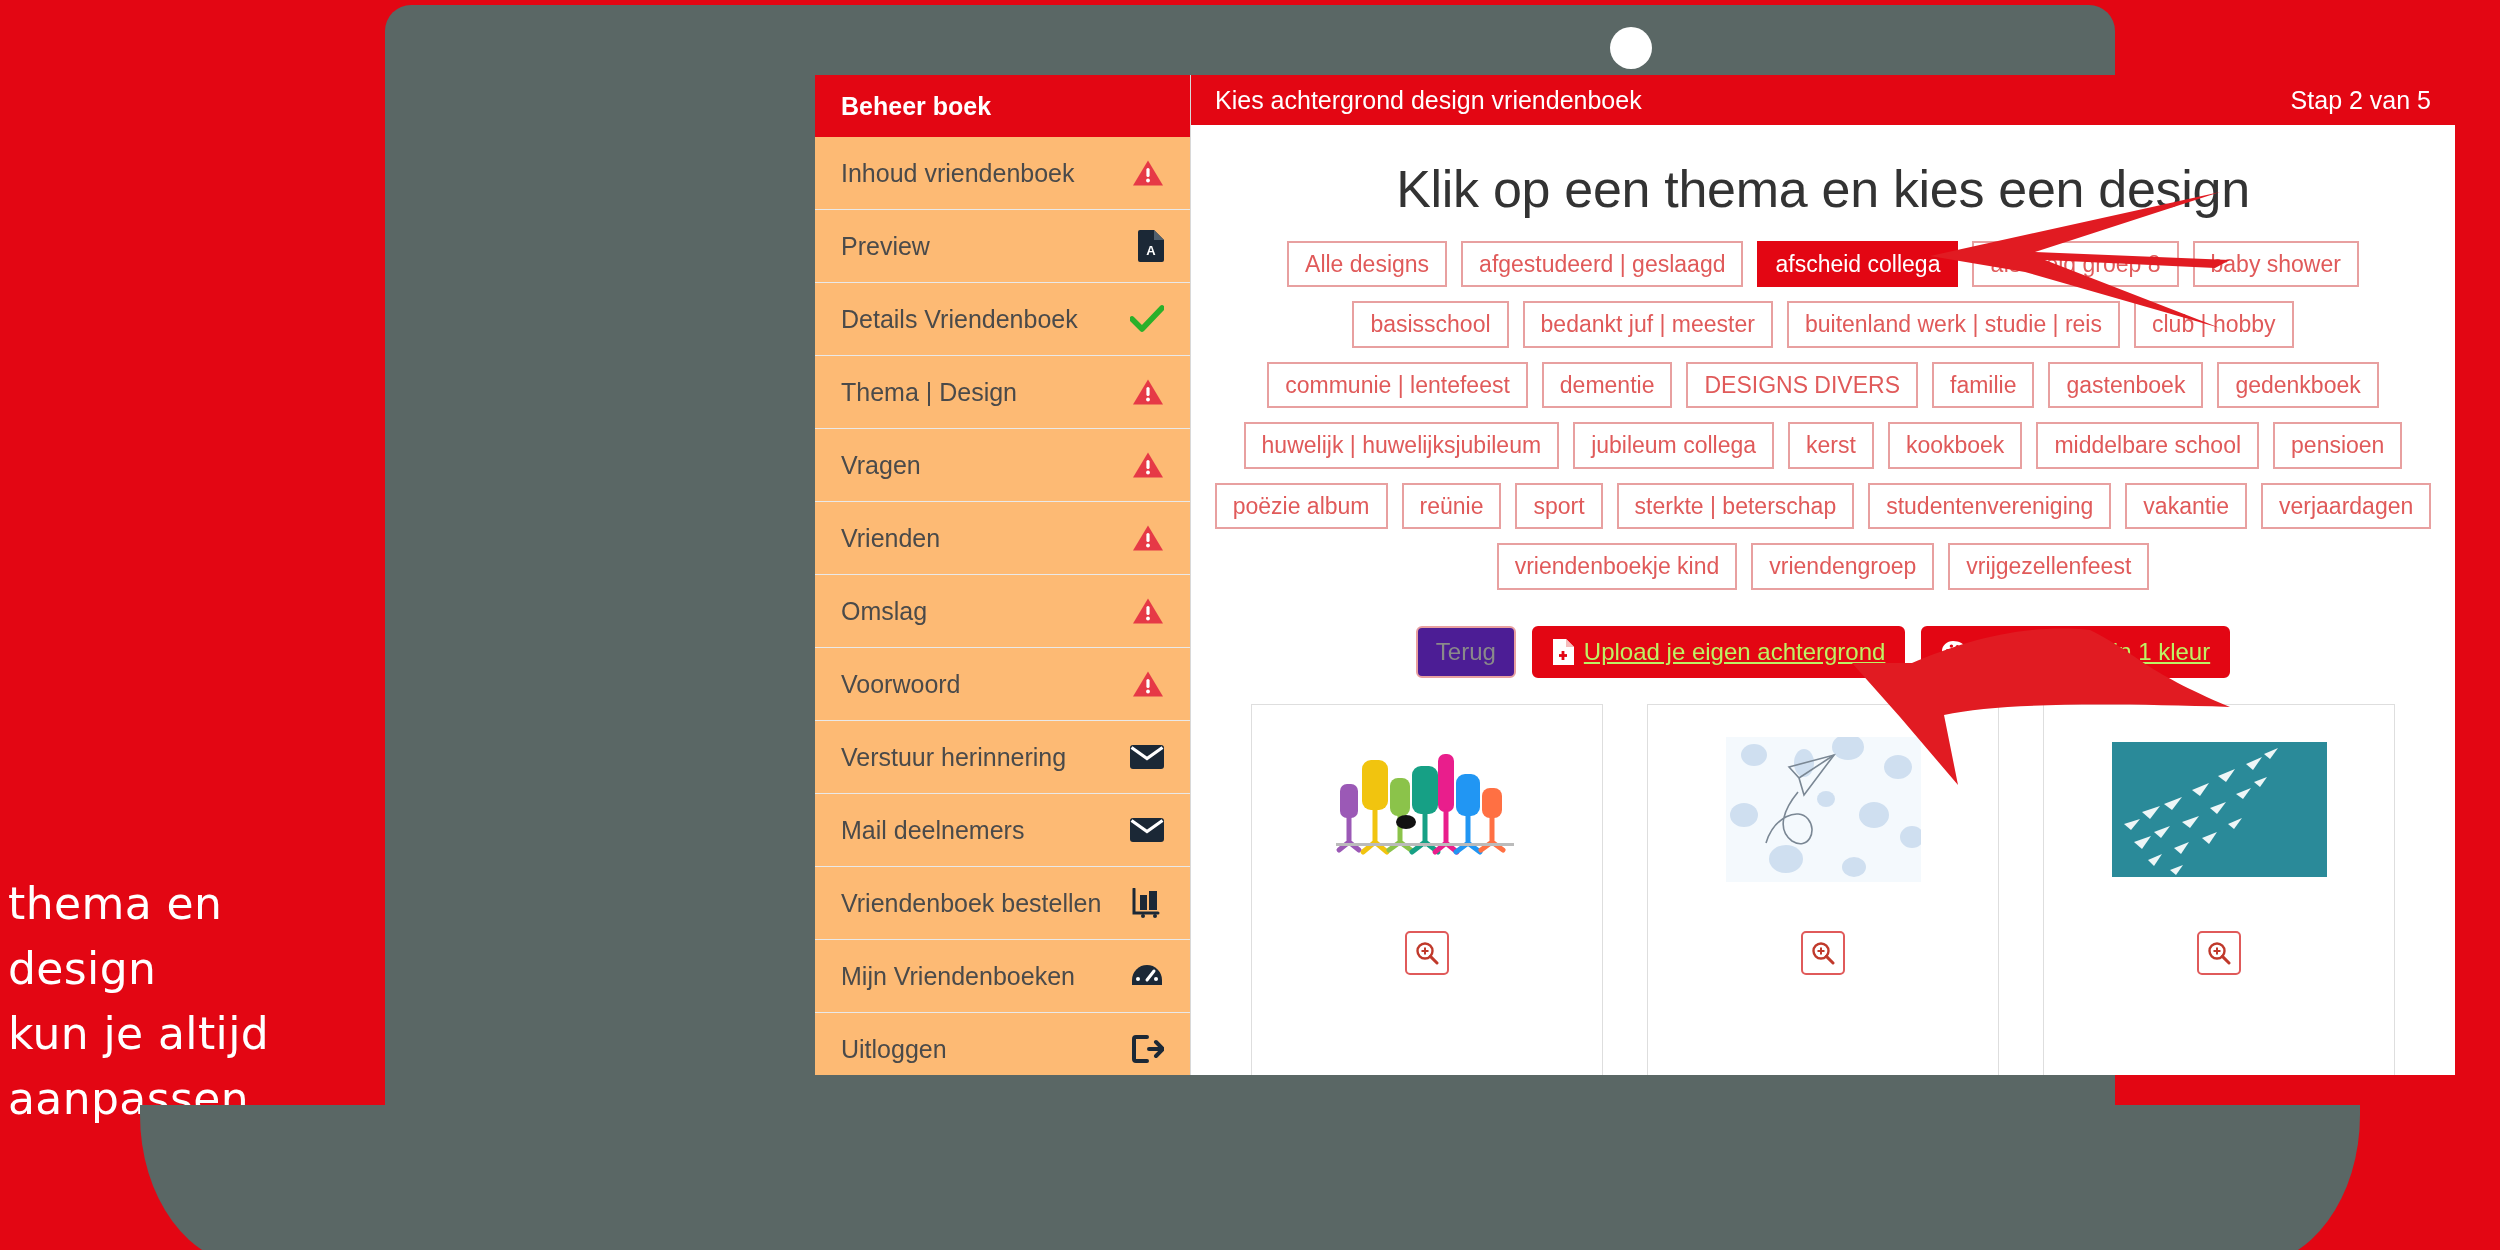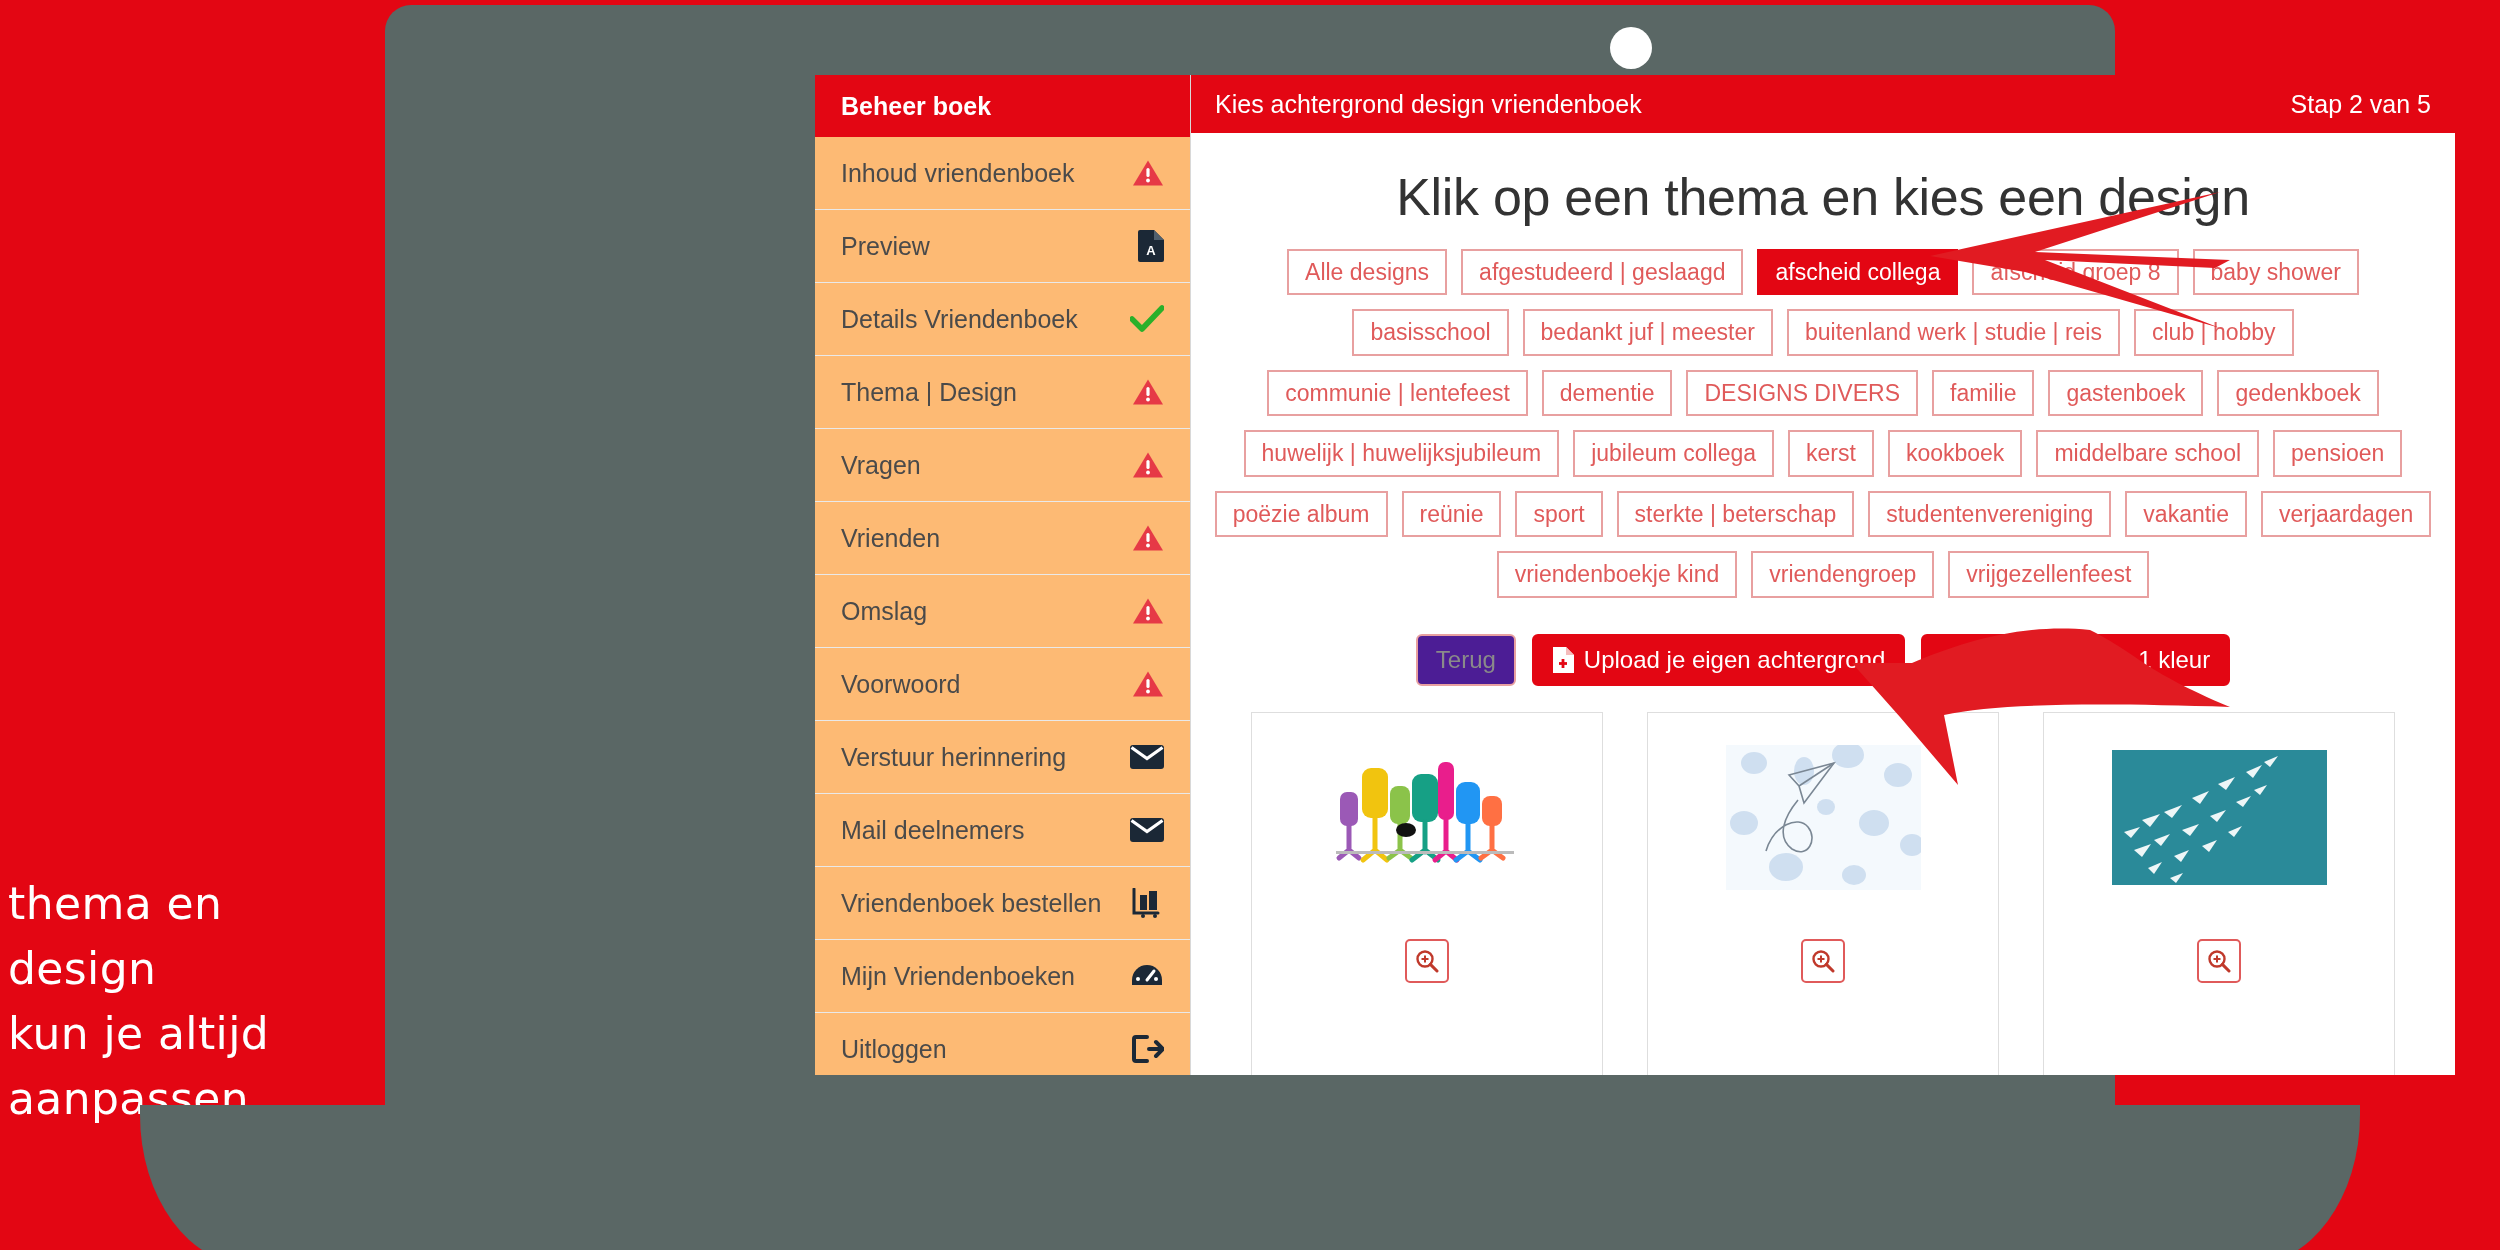--- a/index.html
+++ b/index.html
@@ -54,21 +54,21 @@
   }
   .side-item .lbl{white-space:nowrap;}
   .side-ico{width:40px;display:flex;justify-content:flex-end;align-items:center;flex:none;}
   .side-ico svg{display:block;}
 
   
   #main{
     position:absolute;left:376px;top:0;width:1264px;height:1000px;background:#fff;
   }
   #main-header{
-    height:58px;background:#e30613;color:#fff;display:flex;align-items:center;
+    height:50px;background:#e30613;color:#fff;display:flex;align-items:center;
     justify-content:space-between;padding:0 24px;box-sizing:border-box;font-size:25px;
   }
   #content{padding:0 20px;box-sizing:border-box;}
   #page-title{
     text-align:center;font-size:52px;color:#333;font-weight:400;
     margin:34px 0 22px 0;letter-spacing:-.3px;
   }
 
   .tag-row{display:flex;justify-content:center;flex-wrap:nowrap;gap:14px;margin-bottom:14px;}
   .tag{
@@ -76,21 +76,21 @@
     font-size:23px;padding:8px 16px;white-space:nowrap;cursor:pointer;line-height:1.15;
   }
   .tag.active{background:#e30613;border-color:#e30613;color:#fff;}
 
   #action-row{display:flex;justify-content:center;align-items:center;gap:16px;margin:36px 0 26px 0;}
   .btn{
     font-size:24px;border-radius:6px;padding:11px 18px;cursor:pointer;white-space:nowrap;
     display:inline-flex;align-items:center;gap:10px;line-height:1.1;
   }
   .btn-light{background:#4c1d95;border:2px solid #e8a0a0;color:#8a8a8a;text-align:right;}
-  .btn-red{background:#e30613;border:2px solid #e30613;color:#ffffff;}
+  .btn-red{background:#e30613;border:2px solid #e30613;color:#bef264;text-decoration:underline;}
   .btn svg{display:block;flex:none;}
 
   
   #cards{display:flex;justify-content:center;gap:44px;padding:0 10px;}
   .card{
     width:352px;background:#fff;border:1px solid #dedede;box-sizing:border-box;
     display:flex;flex-direction:column;cursor:pointer;
   }
   .card-thumb{height:168px;display:flex;align-items:center;justify-content:center;padding-top:22px;}
   .card-zoom-wrap{display:flex;justify-content:center;padding:36px 0 0 0;}

